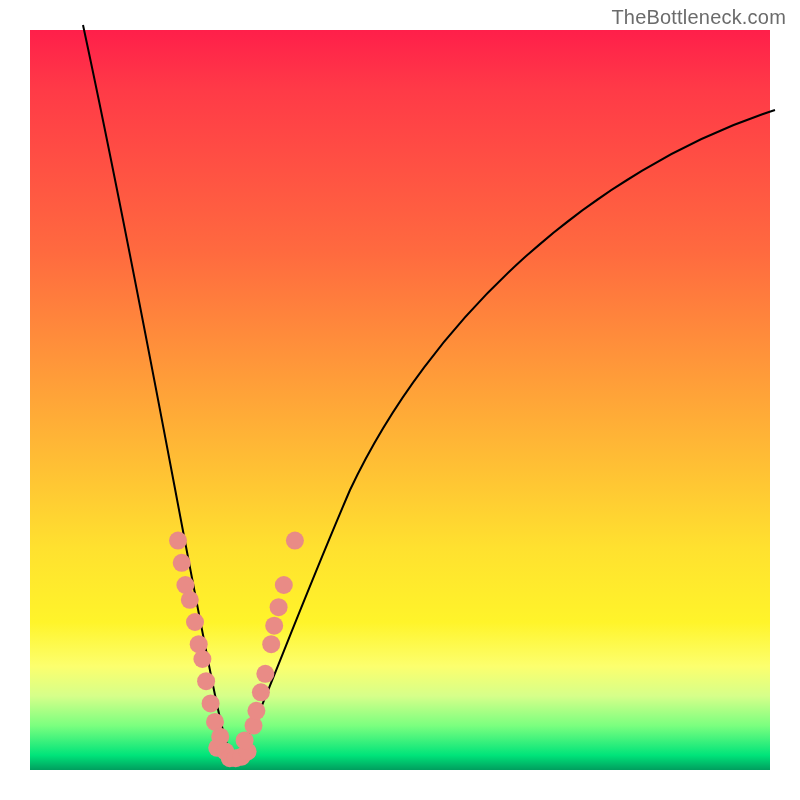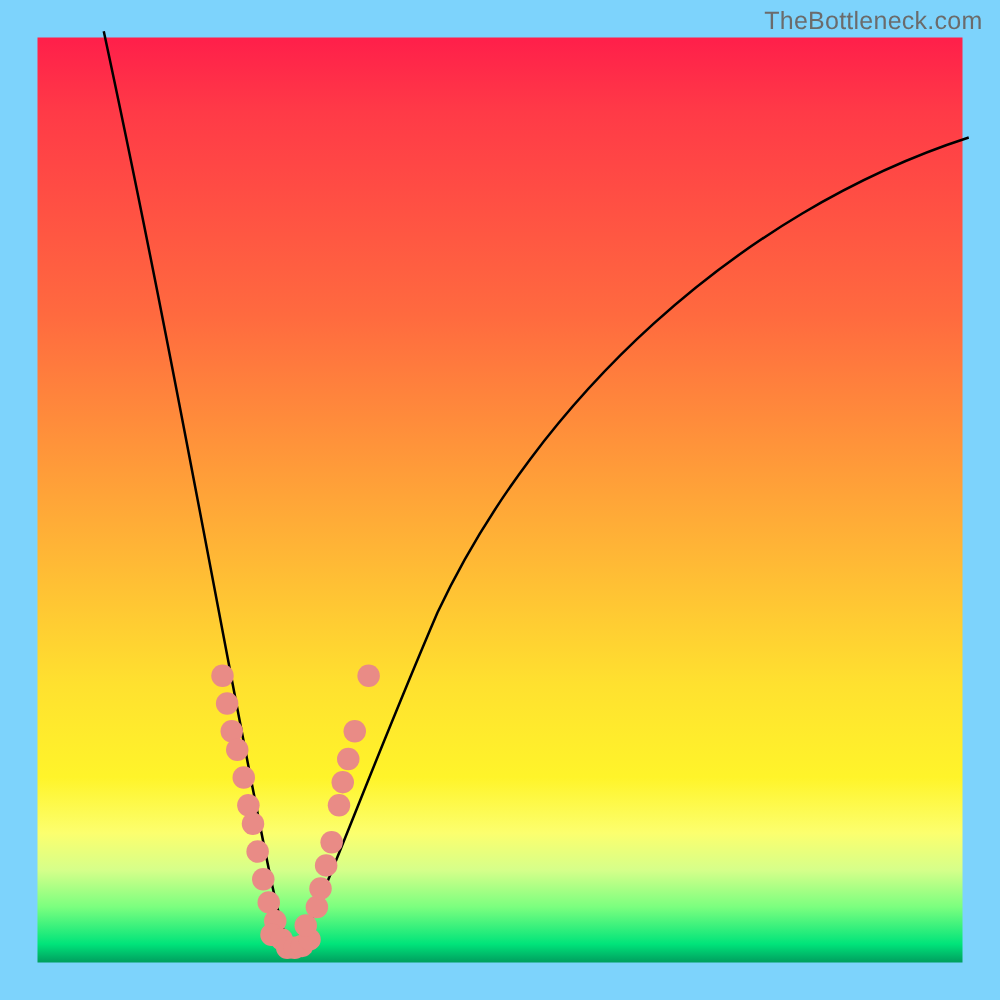--- a/index.html
+++ b/index.html
@@ -10,21 +10,21 @@
     overflow: hidden;
     background: #000;
     font-family: Arial, Helvetica, sans-serif;
   }
   .frame {
     position: absolute;
     left: 0;
     top: 0;
     width: 800px;
     height: 800px;
-    background: #7dd3fc;
+    background: #ffffff;
   }
   .plot {
     position: absolute;
     left: 30px;
     top: 30px;
     width: 740px;
     height: 740px;
     background: linear-gradient(to bottom,
       #ff1f4a 0%,
       #ff3a47 8%,

